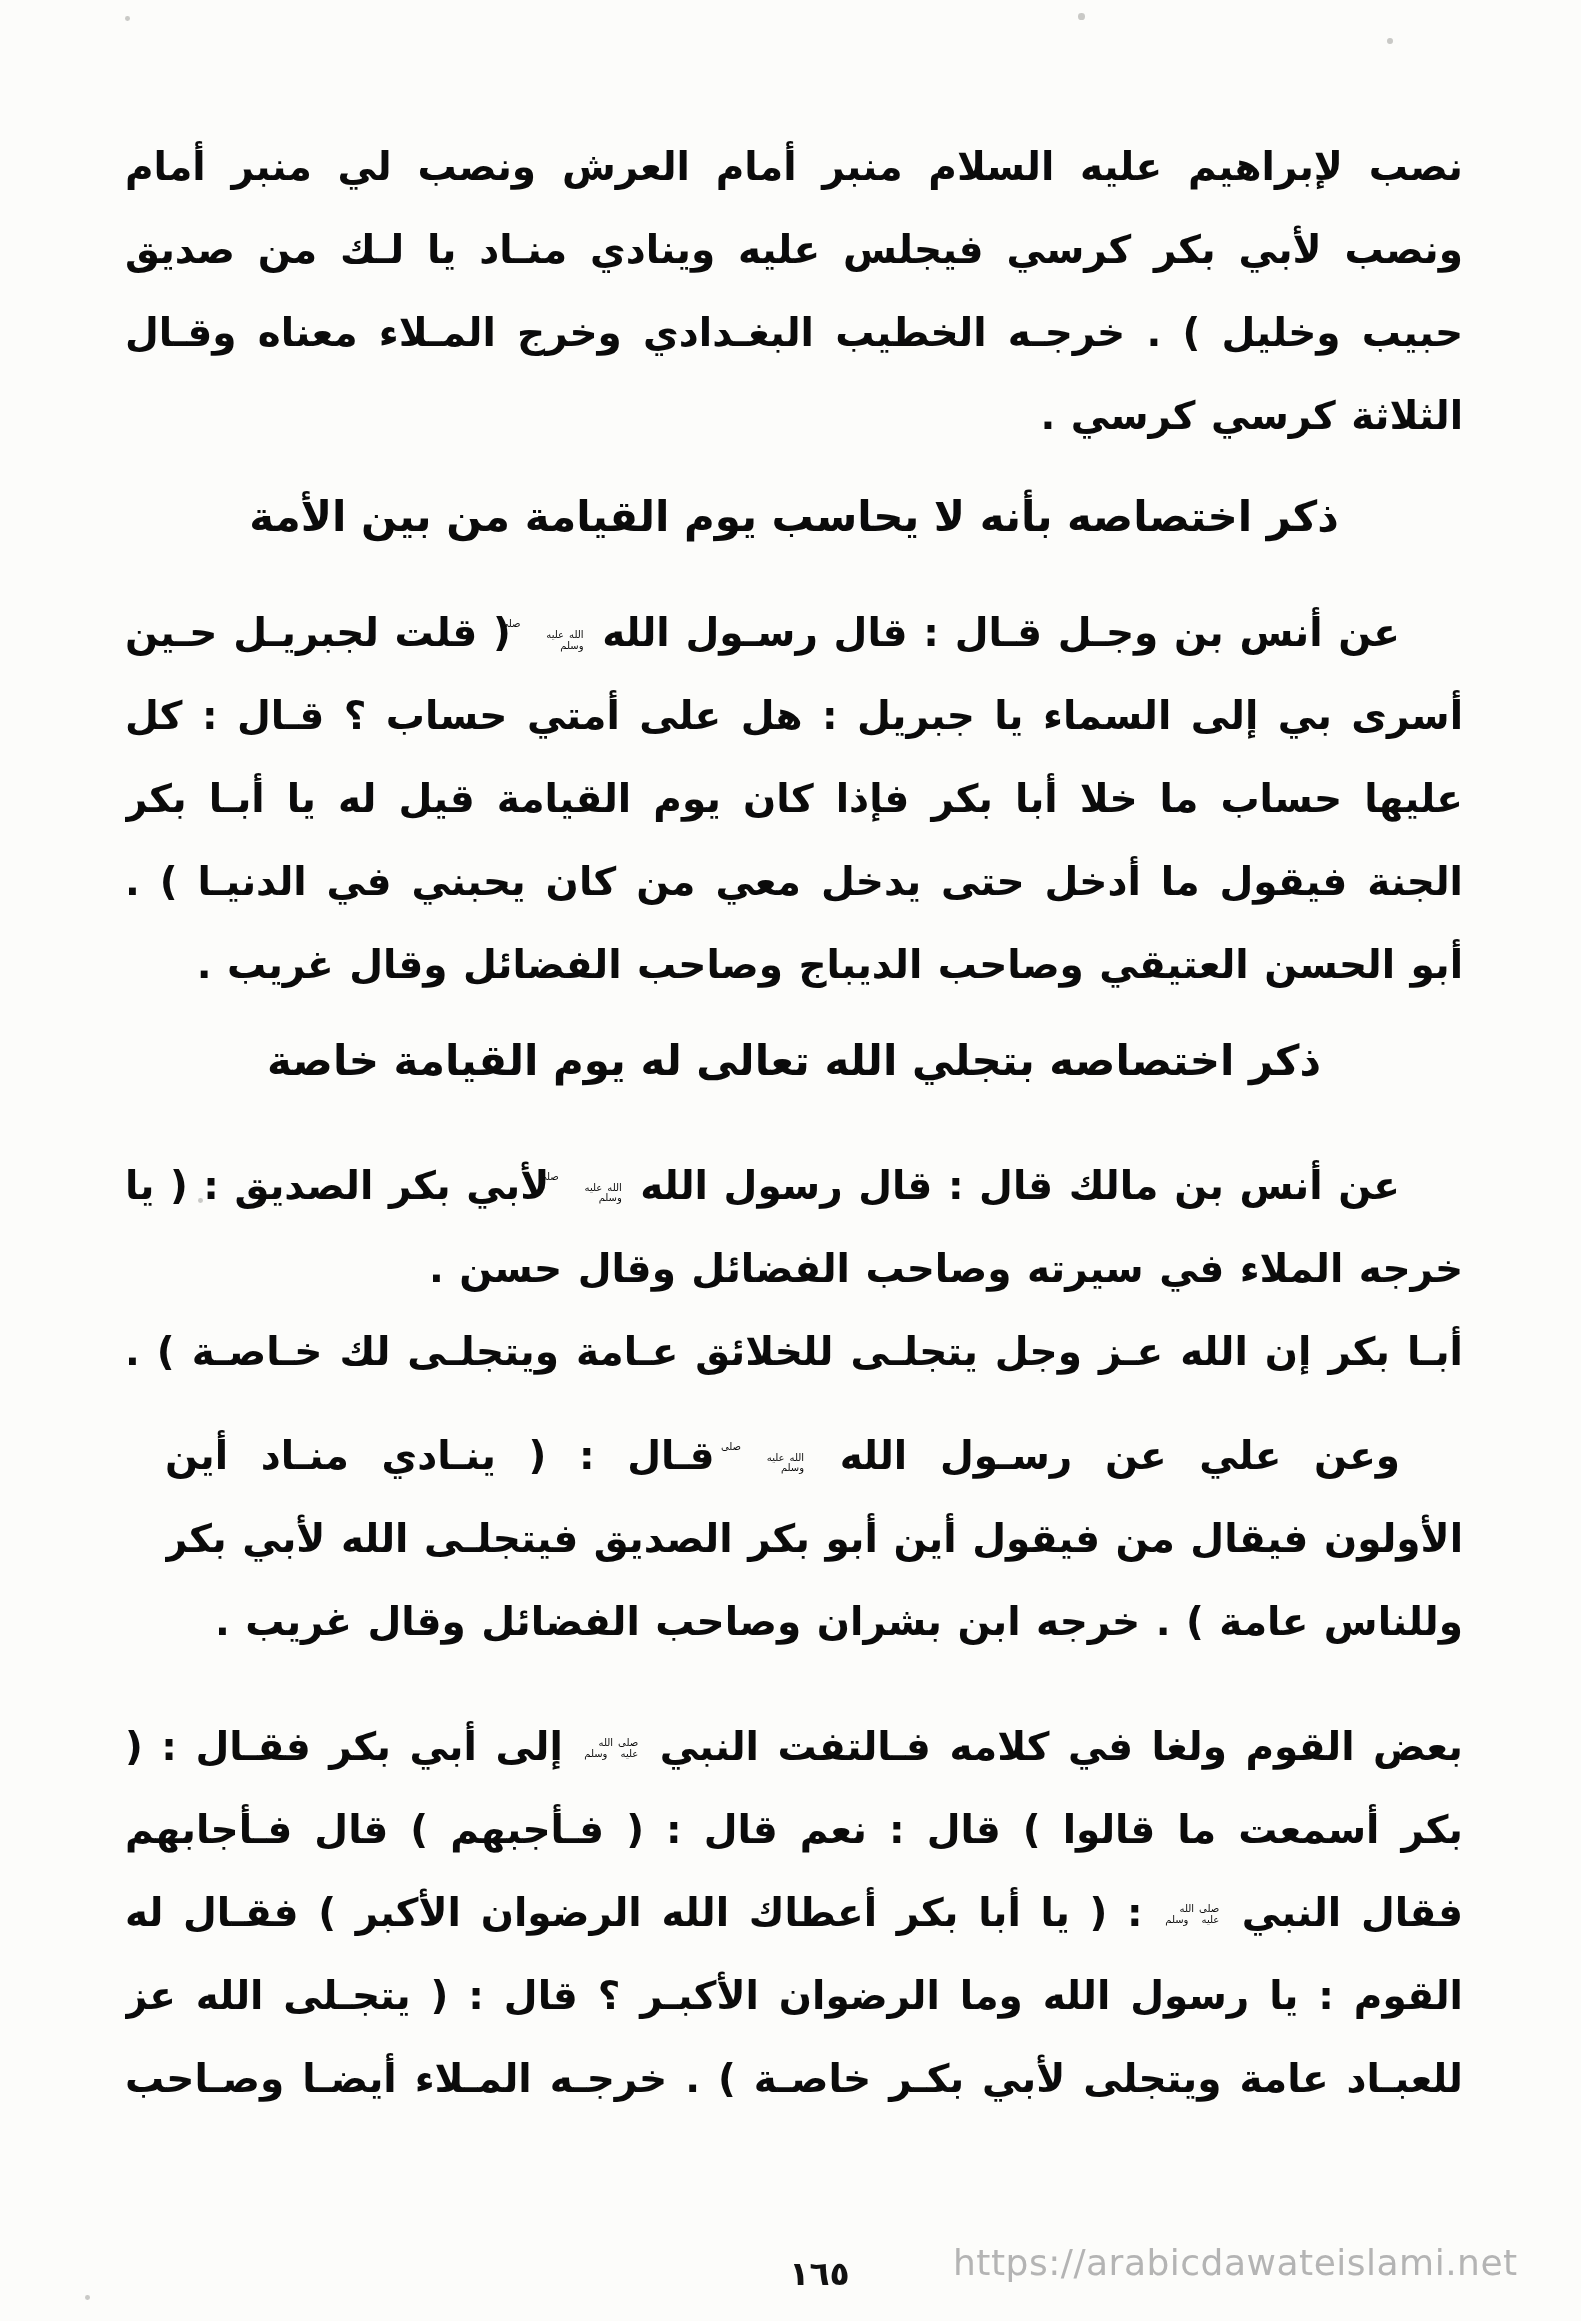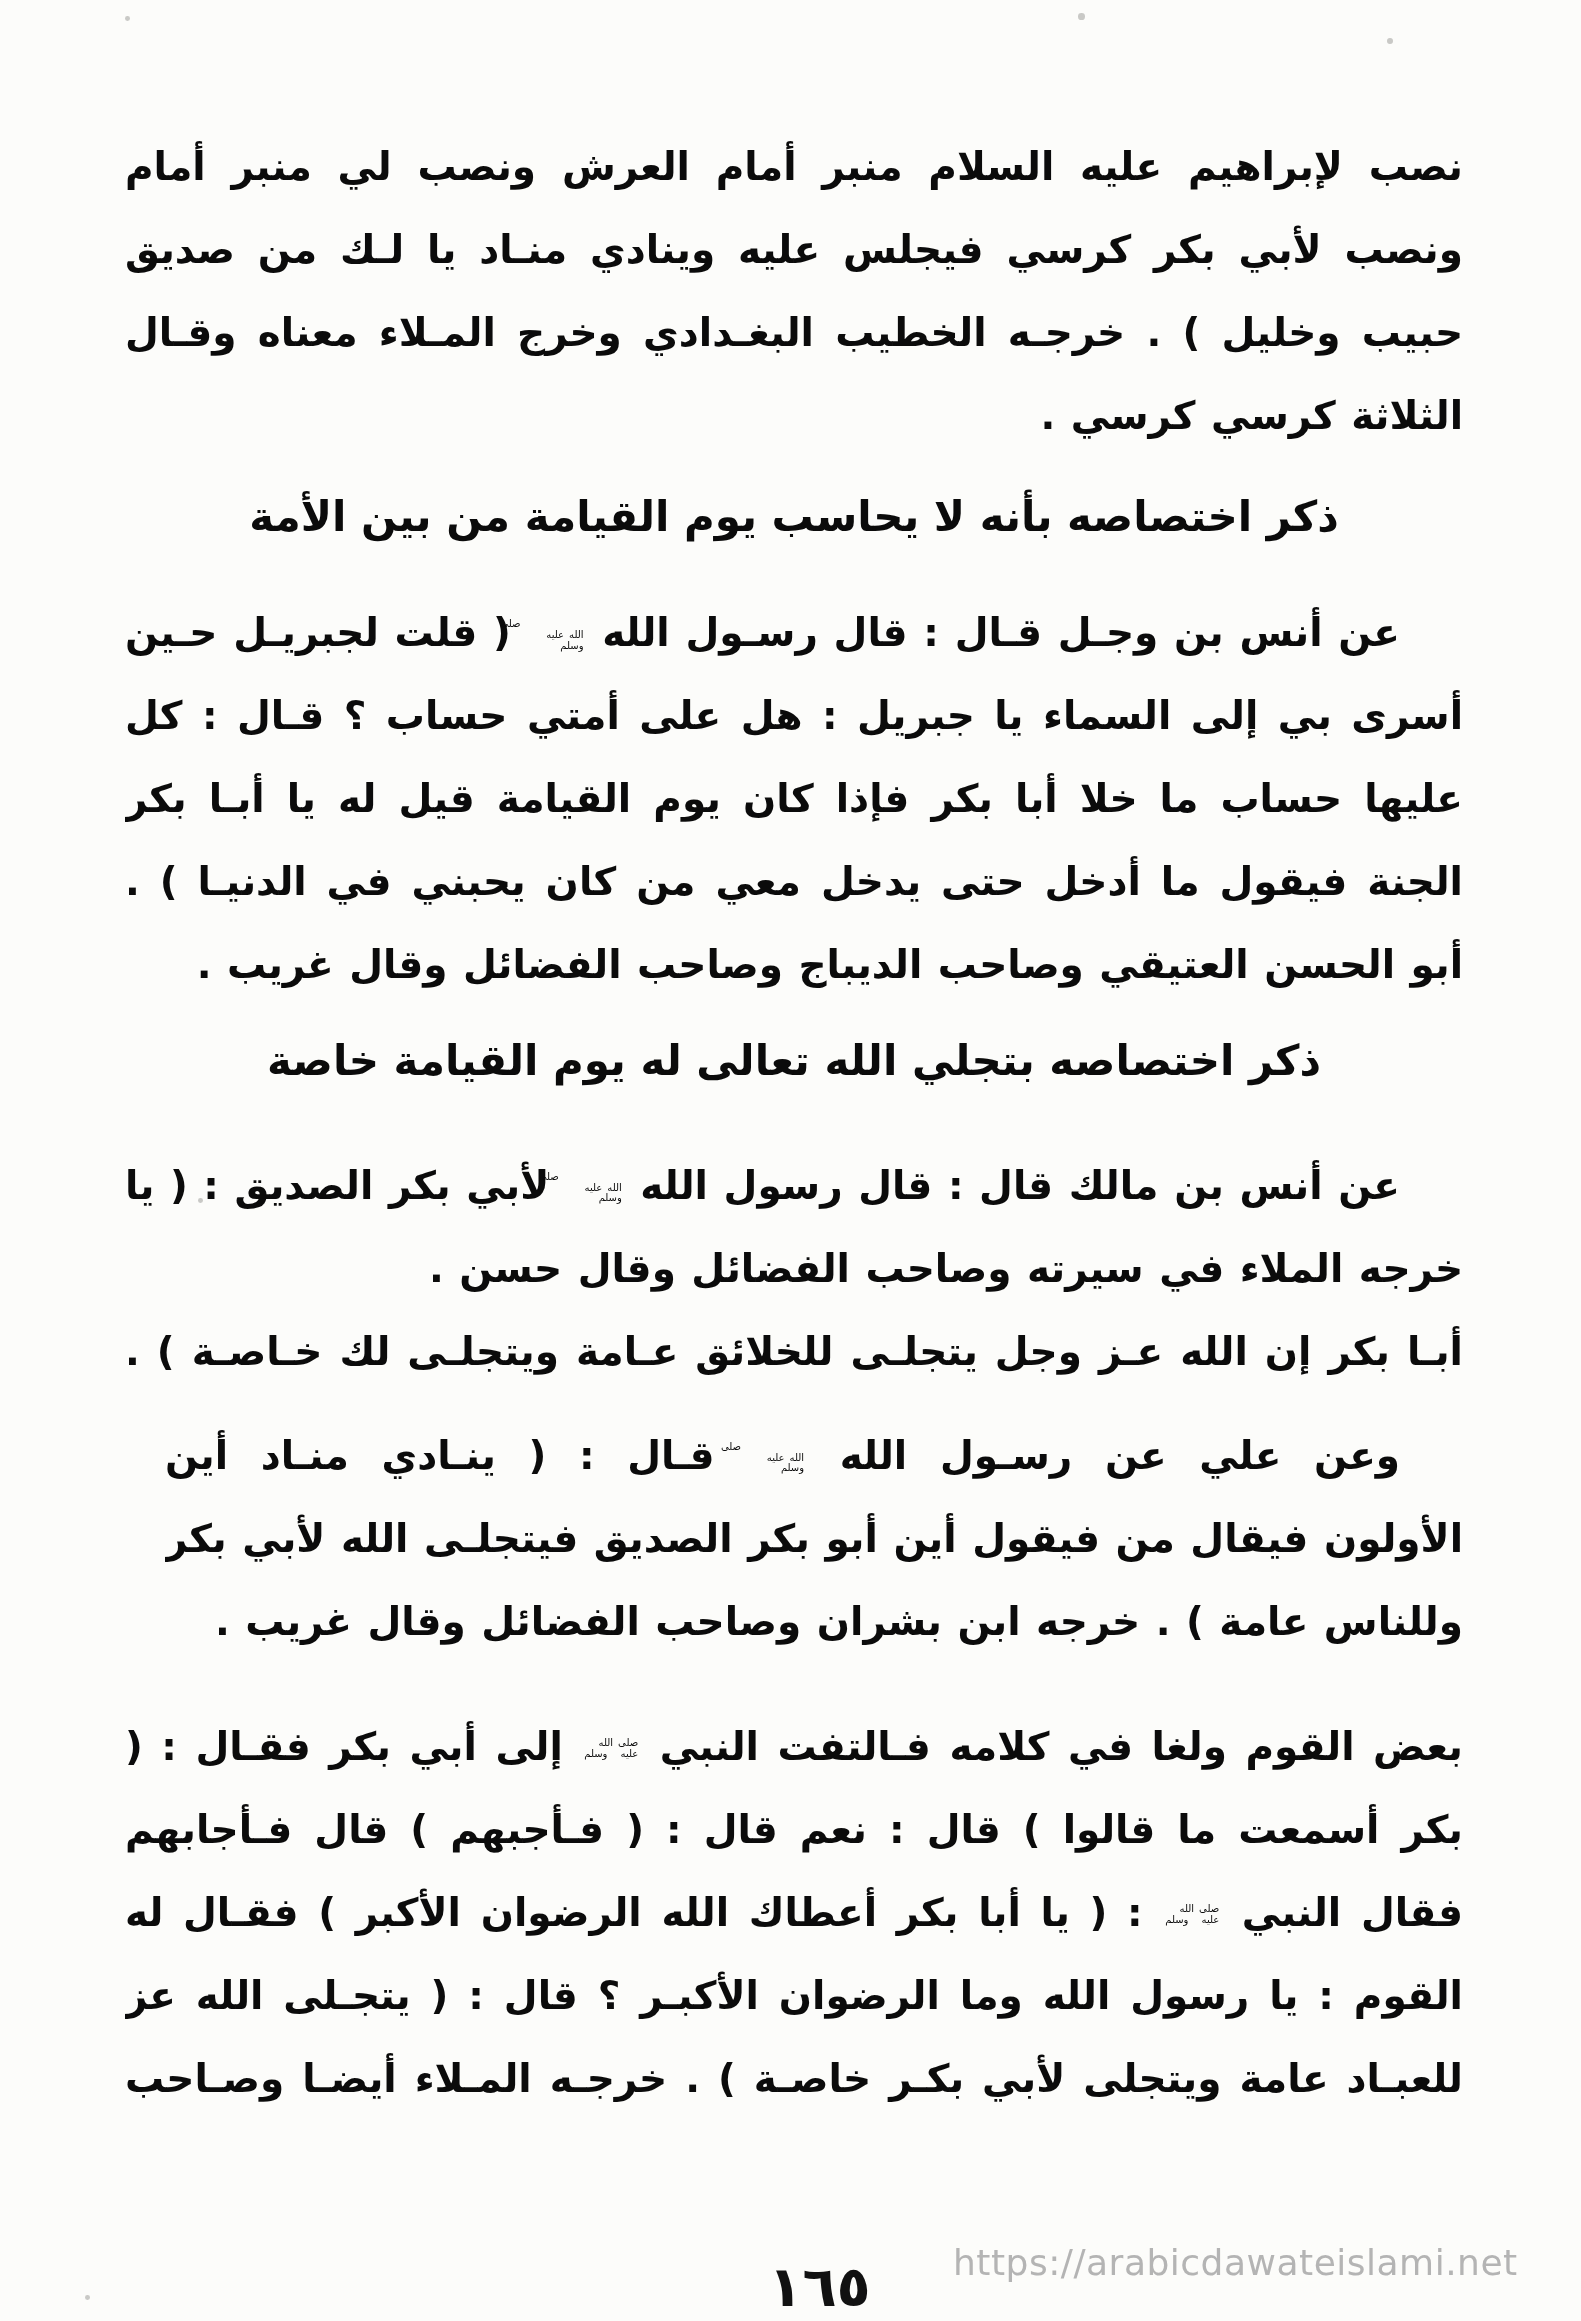--- a/index.html
+++ b/index.html
@@ -64,21 +64,21 @@
     vertical-align: middle;
     margin: 0 2.9px;
     white-space: normal;
   }
   .page-number {
     position: absolute;
     top: 2254px;
     left: 757px;
     width: 125px;
     text-align: center;
-    font-size: 56px;
+    font-size: 33px;
     font-weight: 700;
     color: #111;
   }
   .watermark {
     position: absolute;
     top: 2242px;
     left: 953px;
     direction: ltr;
     font-size: 36px;
     font-weight: 400;

